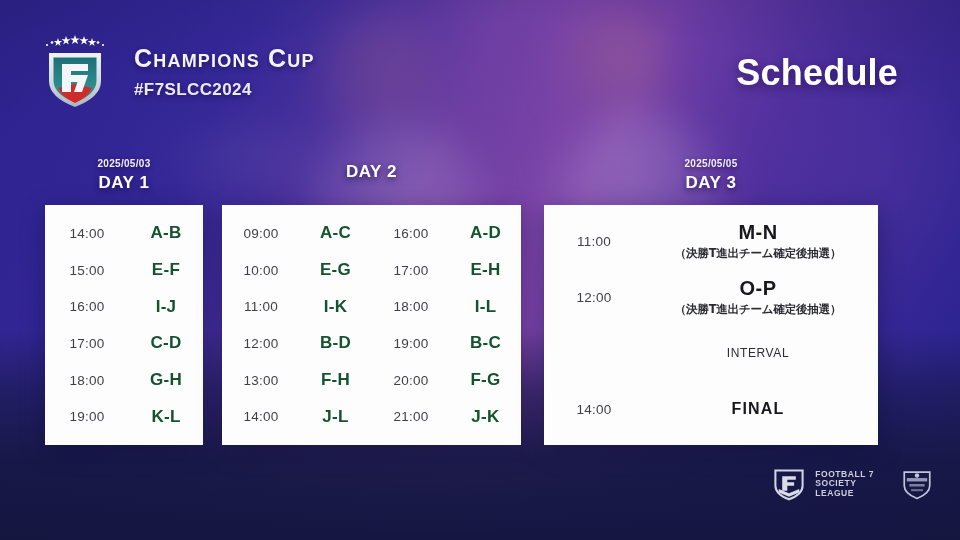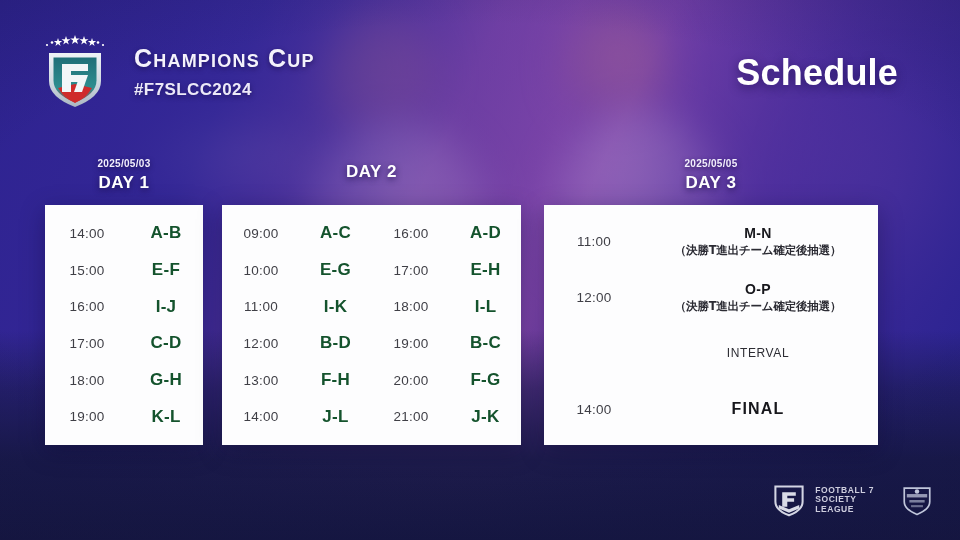--- a/index.html
+++ b/index.html
@@ -161,33 +161,33 @@
   #card-d2 .cell { display: flex; align-items: center; width: 149px; }
   #card-d2 .cell .time  { width: 78px; text-align: center; }
   #card-d2 .cell .match { flex: 1; text-align: center; }
 
   
   #card-d3 .rows { padding: 8px 0; }
   #card-d3 .row { align-items: center; }
   #card-d3 .time { width: 100px; text-align: center; }
   #card-d3 .d3-body { flex: 1; text-align: center; padding-right: 6px; }
   #card-d3 .d3-main {
-    font-size: 14px; color: #17171c; font-weight: 700; letter-spacing: .4px;
+    font-size: 20px; color: #17171c; font-weight: 700; letter-spacing: .4px;
   }
   #card-d3 .d3-main.plain { font-weight: 400; font-size: 12px; color: #2c2c33; letter-spacing: .6px; }
   #card-d3 .d3-main.final { font-size: 16px; letter-spacing: 1.2px; }
   #card-d3 .d3-note {
     font-size: 11.5px; color: #2b2b33; font-weight: 700;
     margin-top: 2px; letter-spacing: -.2px;
     font-family: "DejaVu Sans", sans-serif;
   }
 
   
   .footer-logos {
-    position: absolute; right: 26px; bottom: 23px;
+    position: absolute; right: 26px; bottom: 39px;
     display: flex; align-items: center; gap: 26px;
   }
   .logo-unit { display: flex; align-items: center; gap: 9px; opacity: .93; }
   .logo-text { line-height: 1.12; }
   .logo-line {
     font-size: 8.5px; font-weight: 700; color: #dcdcea;
     letter-spacing: .55px; white-space: nowrap;
   }
   .logo-line.accent { color: #b9c0e8; }
   .logo-line.jp {

